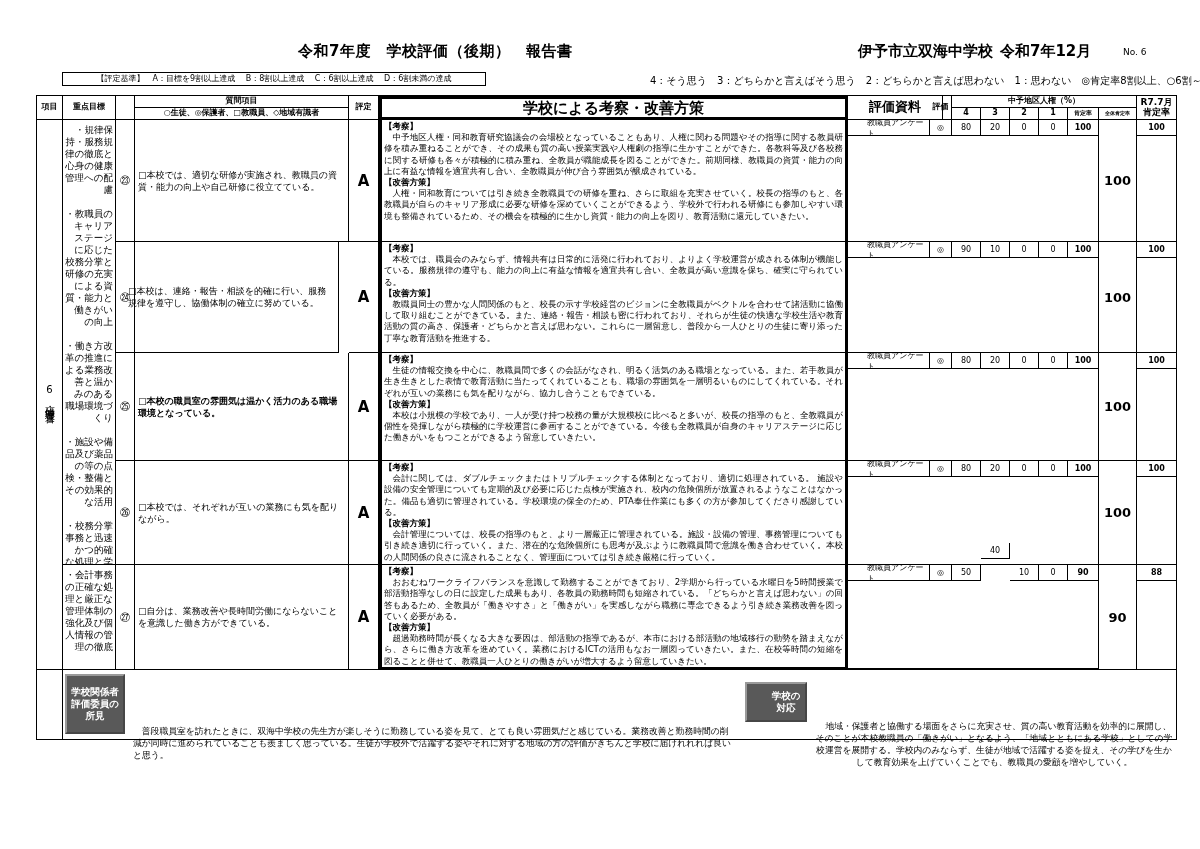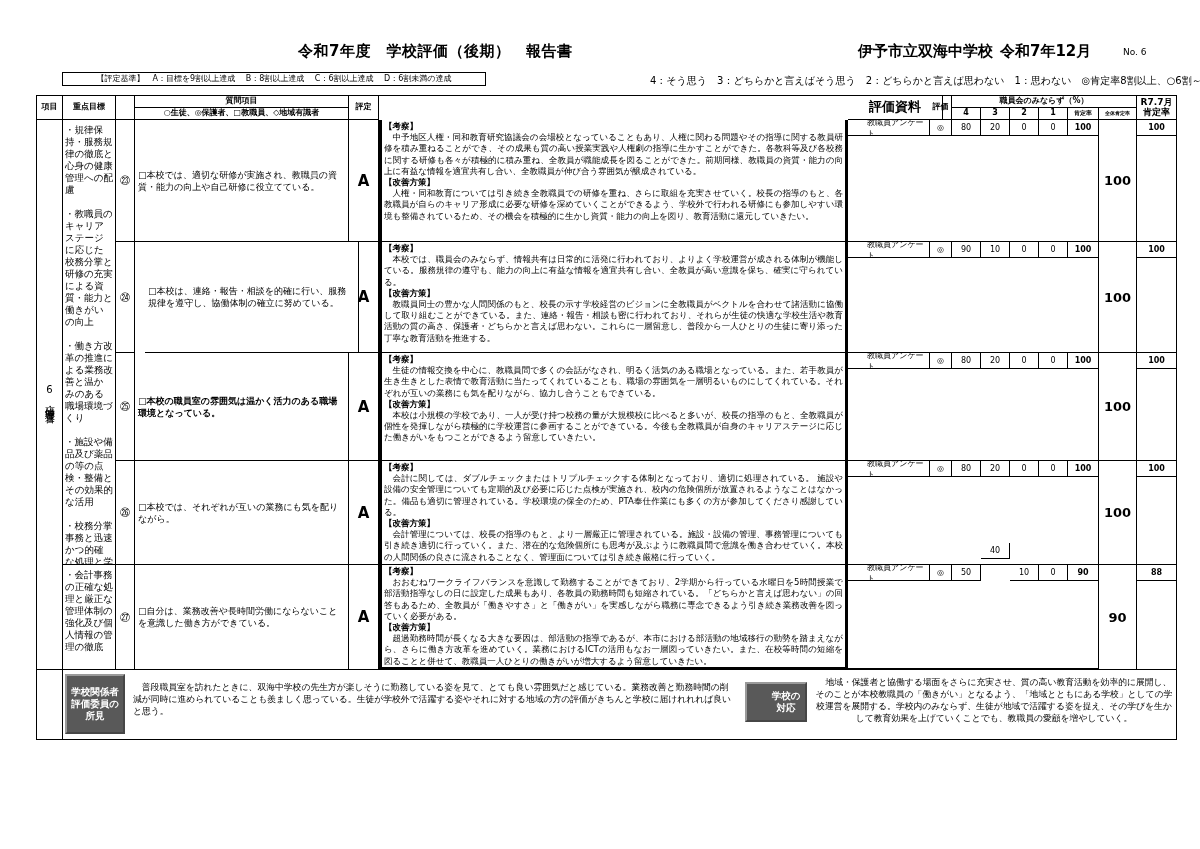--- a/index.html
+++ b/index.html
@@ -11,58 +11,59 @@
   .date { position: absolute; top: 42px; left: 1000px; font-size: 15px; font-weight: bold; }
   .pageno { position: absolute; top: 47px; left: 1123px; font-size: 9px; }
 
   .criteria { position: absolute; top: 72px; left: 62px; width: 424px; height: 14px; border: 1px solid #000; font-size: 8px; line-height: 12px; text-align: center; white-space: pre; }
   .legend { position: absolute; top: 74px; left: 650px; font-size: 10px; white-space: pre; }
 
   
   .grid { position: absolute; left: 36px; top: 95px; width: 1141px; height: 645px; border: 1px solid #000; }
   .cell { position: absolute; border-right: 1px solid #000; border-bottom: 1px solid #000; overflow: hidden; }
   .hdr { font-size: 8px; font-weight: bold; display: flex; align-items: center; justify-content: center; text-align: center; line-height: 1.1; }
-  .goal { font-size: 9.5px; line-height: 12px; text-align: left; padding: 4px 2px; }
+  .goal { font-size: 9.5px; line-height: 12px; text-align: right; padding: 4px 2px; }
   .num { font-size: 10px; display: flex; align-items: center; justify-content: center; }
   .question { font-size: 9px; line-height: 12px; display: flex; align-items: center; padding: 0 3px; }
   .grade { font-size: 15px; font-weight: bold; display: flex; align-items: center; justify-content: center; }
   .text { font-size: 8.5px; line-height: 11.2px; padding: 1px 2px; text-align: justify; }
   .text .lbl { font-weight: bold; display: block; }
   .text .para { display: block; text-indent: 1em; }
   .thick-l { border-left: 3px solid #000; }
   .small { font-size: 8px; display: flex; align-items: center; justify-content: center; }
   .big { font-size: 13px; font-weight: bold; display: flex; align-items: center; justify-content: center; }
   .bold { font-weight: bold; }
   .srcname { font-size: 8px; display: flex; align-items: center; padding-left: 19px; }
 
   .graybox { position: absolute; background: #595959; color: #fff; font-weight: bold; font-size: 9.5px; line-height: 12px; display: flex; align-items: center; justify-content: center; text-align: center; border: 2px outset #9a9a9a; }
-  .comment { position: absolute; font-size: 8.8px; line-height: 12px; }
+  .comment { position: absolute; font-size: 8.8px; line-height: 12px; margin-top: 44px; }
   .comment .para { display: block; text-indent: 1em; }
 </style>
 </head>
 <body>
 
 <div class="title">令和7年度　学校評価（後期）　報告書</div>
 <div class="school">伊予市立双海中学校</div>
 <div class="date">令和7年12月</div>
 <div class="pageno">No. 6</div>
 <div class="criteria">【評定基準】　A：目標を9割以上達成　 B：8割以上達成　 C：6割以上達成　 D：6割未満の達成</div>
 <div class="legend">4：そう思う　3：どちらかと言えばそう思う　2：どちらかと言えば思わない　1：思わない　◎肯定率8割以上、○6割～8割、△6割以下</div>
 
 <div class="grid">
 
   <div class="cell hdr" style="left:0;top:0;width:26px;height:24px;">項目</div>
   <div class="cell hdr" style="left:26px;top:0;width:53px;height:24px;">重点目標</div>
   <div class="cell" style="left:79px;top:0;width:19px;height:24px;"></div>
   <div class="cell hdr" style="left:98px;top:0;width:214px;height:12px;">質問項目</div>
   <div class="cell hdr" style="left:98px;top:12px;width:214px;height:12px;">○生徒、◎保護者、□教職員、◇地域有識者</div>
   <div class="cell hdr" style="left:312px;top:0;width:30px;height:24px;">評定</div>
+  <div class="cell hdr thick-l" style="left:342px;top:0;width:469px;height:24px;font-size:15px;border-top:3px solid #000;border-right:3px solid #000;border-bottom:3px solid #000;">学校による考察・改善方策</div>
   <div class="cell hdr" style="left:811px;top:0;width:95px;height:24px;font-size:13px;">評価資料</div>
   <div class="cell hdr" style="left:893px;top:0;width:22px;height:24px;">評価</div>
-  <div class="cell hdr" style="left:915px;top:0;width:185px;height:12px;">職員会のみならず（%）</div>
+  <div class="cell hdr" style="left:915px;top:0;width:185px;height:12px;">中予地区人権（%）</div>
   <div class="cell hdr" style="left:915px;top:12px;width:29px;height:12px;">4</div>
   <div class="cell hdr" style="left:944px;top:12px;width:29px;height:12px;">3</div>
   <div class="cell hdr" style="left:973px;top:12px;width:29px;height:12px;">2</div>
   <div class="cell hdr" style="left:1002px;top:12px;width:29px;height:12px;">1</div>
   <div class="cell hdr" style="left:1031px;top:12px;width:31px;height:12px;font-size:6px;">肯定率</div>
   <div class="cell hdr" style="left:1062px;top:12px;width:38px;height:12px;font-size:5px;">全体肯定率</div>
   <div class="cell hdr" style="left:1100px;top:0;width:40px;height:24px;flex-direction:column;font-size:9px;">
     <span>R7.7月</span>
     <span>肯定率</span>
   </div>
@@ -102,21 +103,21 @@
   <div class="cell small" style="left:944px;top:24px;width:29px;height:16px;">20</div>
   <div class="cell small" style="left:973px;top:24px;width:29px;height:16px;">0</div>
   <div class="cell small" style="left:1002px;top:24px;width:29px;height:16px;">0</div>
   <div class="cell small bold" style="left:1031px;top:24px;width:31px;height:16px;">100</div>
   <div class="cell big" style="left:1062px;top:24px;width:38px;height:122px;">100</div>
   <div class="cell small bold" style="left:1100px;top:24px;width:40px;height:16px;">100</div>
   <div class="cell" style="left:811px;top:40px;width:251px;height:106px;"></div>
   <div class="cell" style="left:1100px;top:40px;width:40px;height:106px;"></div>
 
   <div class="cell num" style="left:79px;top:146px;width:19px;height:111px;">㉔</div>
-  <div class="cell question" style="left:108px;top:146px;width:214px;height:111px;">□本校は、連絡・報告・相談を的確に行い、服務規律を遵守し、協働体制の確立に努めている。</div>
+  <div class="cell question" style="left:88px;top:146px;width:214px;height:111px;">□本校は、連絡・報告・相談を的確に行い、服務規律を遵守し、協働体制の確立に努めている。</div>
   <div class="cell grade" style="left:312px;top:146px;width:30px;height:111px;">A</div>
   <div class="cell text thick-l" style="left:342px;top:146px;width:469px;height:111px;border-right:3px solid #000;">
     <span class="lbl">【考察】</span>
     <span class="para">本校では、職員会のみならず、情報共有は日常的に活発に行われており、よりよく学校運営が成される体制が機能している。服務規律の遵守も、能力の向上に有益な情報を適宜共有し合い、全教員が高い意識を保ち、確実に守られている。</span>
     <span class="lbl">【改善方策】</span>
     <span class="para">教職員同士の豊かな人間関係のもと、校長の示す学校経営のビジョンに全教職員がベクトルを合わせて諸活動に協働して取り組むことができている。また、連絡・報告・相談も密に行われており、それらが生徒の快適な学校生活や教育活動の質の高さ、保護者・どちらかと言えば思わない。これらに一層留意し、普段から一人ひとりの生徒に寄り添った丁寧な教育活動を推進する。</span>
   </div>
   <div class="cell srcname" style="left:811px;top:146px;width:82px;height:16px;">教職員アンケート</div>
   <div class="cell small" style="left:893px;top:146px;width:22px;height:16px;">◎</div>
   <div class="cell small" style="left:915px;top:146px;width:29px;height:16px;">90</div>

